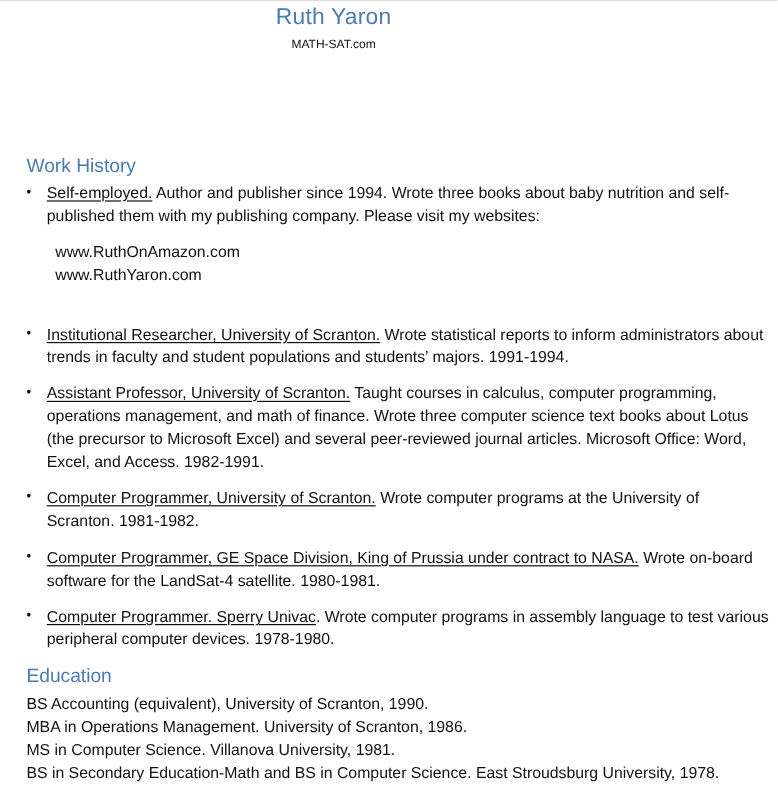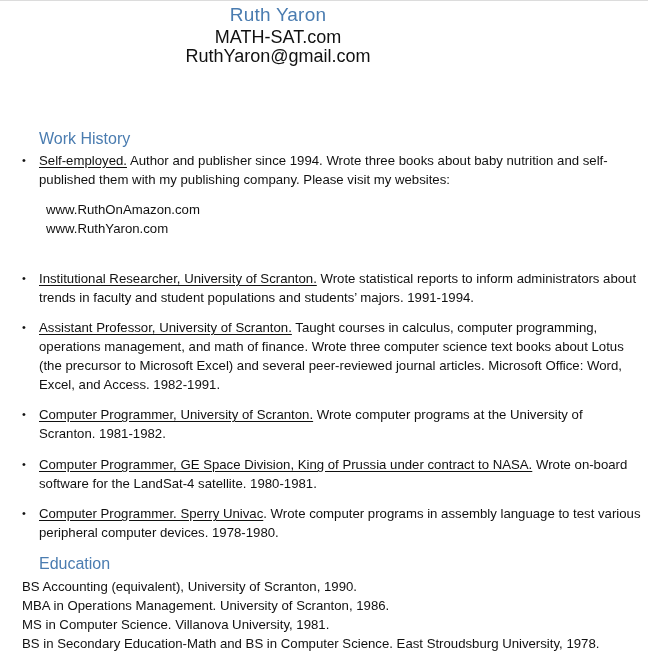--- a/index.html
+++ b/index.html
@@ -4,38 +4,37 @@
 <style>
   html, body { margin: 0; padding: 0; background: #ffffff; }
   body {
     width: 648px; height: 662px; overflow: hidden; position: relative;
     font-family: "Liberation Sans", sans-serif; color: #111;
     font-size: 13.2px;
   }
   .topline { position: absolute; top: 0; left: 0; width: 648px; height: 1px; background: #dcdcdc; }
   .header { position: absolute; top: 2px; left: 0; width: 556px; text-align: center; }
   .name { color: #4a7cb0; font-size: 19px; line-height: 26px; letter-spacing: 0.2px; }
-  .contact { font-size: 18px; line-height: 19px; }
-  .h2 { position: absolute; left: 39px; color: #4a7cb0; font-size: 16px; line-height: 20px; }
+  .contact { font-size: 10px; line-height: 19px; }
+  .h2 { position: absolute; left: 22px; color: #4a7cb0; font-size: 16px; line-height: 20px; }
   .item { position: absolute; left: 22px; width: 620px; line-height: 19px; }
   .bullet { position: absolute; left: 0; top: 0; width: 10px; text-align: left; font-size: 11px; }
   .text { margin-left: 17px; }
   .title { text-decoration: underline; text-underline-offset: 2px; }
   .sites { position: absolute; left: 46px; line-height: 19px; }
   .edu { position: absolute; left: 22px; line-height: 19px; }
 </style>
 </head>
 <body>
 
 <div class="topline"></div>
 
 <div class="header">
   <div class="name">Ruth Yaron</div>
   <div class="contact">MATH-SAT.com</div>
-  <div class="contact">RuthYaron@gmail.com</div>
 </div>
 
 <div class="h2" style="top:129px;">Work History</div>
 
 <div class="item" style="top:151px;">
   <span class="bullet">•</span>
   <div class="text"><span class="title">Self-employed.</span><span>  Author and publisher since 1994. Wrote three books about baby nutrition and self-published them with my publishing company. Please visit my websites:</span></div>
 </div>
 <div class="sites" style="top:200px;">
   <div>www.RuthOnAmazon.com</div>

